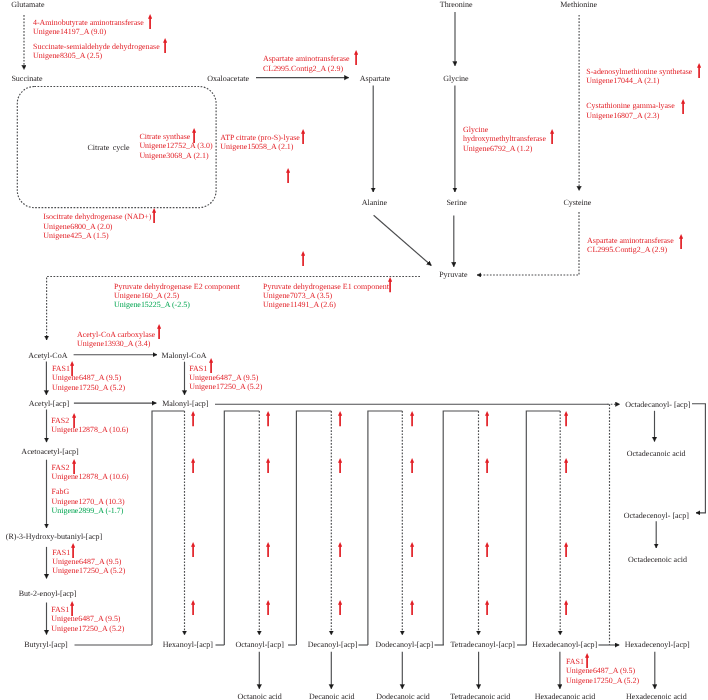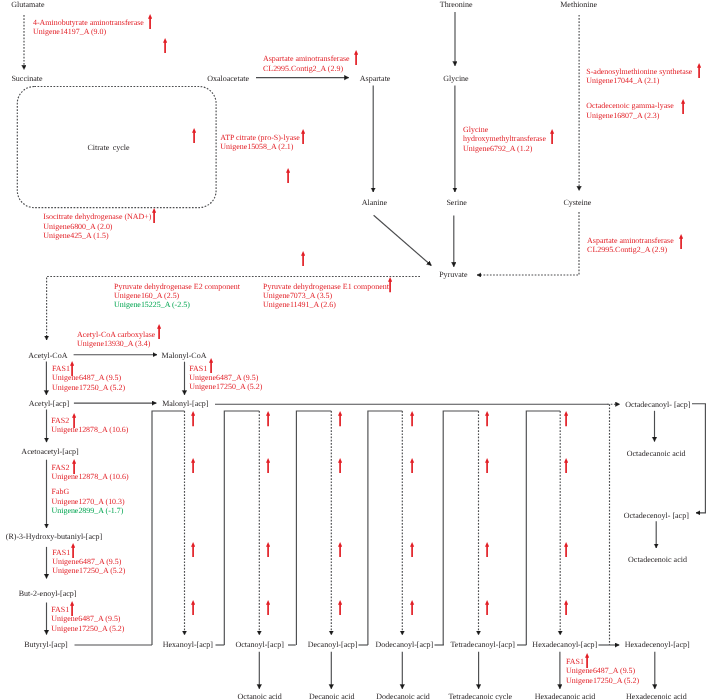--- a/index.html
+++ b/index.html
@@ -102,52 +102,61 @@
   <div class="node" style="left:187.9px;top:645.4px">Hexanoyl-[acp]</div>
   <div class="node" style="left:259.6px;top:645.4px">Octanoyl-[acp]</div>
   <div class="node" style="left:332.6px;top:645.4px">Decanoyl-[acp]</div>
   <div class="node" style="left:404.4px;top:645.4px">Dodecanoyl-[acp]</div>
   <div class="node" style="left:482.7px;top:645.4px">Tetradecanoyl-[acp]</div>
   <div class="node" style="left:564.8px;top:645.4px">Hexadecanoyl-[acp]</div>
   <div class="node" style="left:657.2px;top:645.4px">Hexadecenoyl-[acp]</div>
   <div class="node" style="left:259.7px;top:697.0px">Octanoic acid</div>
   <div class="node" style="left:331.7px;top:697.0px">Decanoic acid</div>
   <div class="node" style="left:403.1px;top:697.0px">Dodecanoic acid</div>
-  <div class="node" style="left:480.3px;top:697.0px">Tetradecanoic cycle</div>
+  <div class="node" style="left:480.3px;top:697.0px">Tetradecanoic acid</div>
   <div class="node" style="left:565.0px;top:697.0px">Hexadecanoic acid</div>
   <div class="node" style="left:656.4px;top:697.0px">Hexadecenoic acid</div>
   <div class="node" style="left:657.8px;top:404.8px">Octadecanoyl- [acp]</div>
   <div class="node" style="left:656.2px;top:453.6px">Octadecanoic acid</div>
   <div class="node" style="left:656.3px;top:515.6px">Octadecenoyl- [acp]</div>
   <div class="node" style="left:657.5px;top:560.1px">Octadecenoic acid</div>
   <div class="node cc" style="left:108.5px;top:147.5px">Citrate cycle</div>
 
   <div class="enz" style="left:33.0px;top:18.0px">
     <i>4-Aminobutyrate aminotransferase</i>
     <i>Unigene14197_A (9.0)</i>
   </div>
+  <div class="enz" style="left:33.0px;top:42.0px">
+    <i>Succinate-semialdehyde dehydrogenase</i>
+    <i>Unigene8305_A (2.5)</i>
+  </div>
   <div class="enz" style="left:263.0px;top:54.2px">
     <i>Aspartate aminotransferase</i>
     <i>CL2995.Contig2_A (2.9)</i>
+  </div>
+  <div class="enz" style="left:139.4px;top:131.9px">
+    <i>Citrate synthase</i>
+    <i>Unigene12752_A (3.0)</i>
+    <i>Unigene3068_A (2.1)</i>
   </div>
   <div class="enz" style="left:220.3px;top:133.0px">
     <i>ATP citrate (pro-S)-lyase</i>
     <i>Unigene15058_A (2.1)</i>
   </div>
   <div class="enz" style="left:43.3px;top:212.3px">
     <i>Isocitrate dehydrogenase (NAD+)</i>
     <i>Unigene6800_A (2.0)</i>
     <i>Unigene425_A (1.5)</i>
   </div>
   <div class="enz" style="left:586.3px;top:66.6px">
     <i>S-adenosylmethionine synthetase</i>
     <i>Unigene17044_A (2.1)</i>
   </div>
   <div class="enz" style="left:586.3px;top:101.2px">
-    <i>Octadecenoic gamma-lyase</i>
+    <i>Cystathionine gamma-lyase</i>
     <i>Unigene16807_A (2.3)</i>
   </div>
   <div class="enz" style="left:463.1px;top:124.8px">
     <i>Glycine</i>
     <i>hydroxymethyltransferase</i>
     <i>Unigene6792_A (1.2)</i>
   </div>
   <div class="enz" style="left:587.1px;top:235.7px">
     <i>Aspartate aminotransferase</i>
     <i>CL2995.Contig2_A (2.9)</i>

